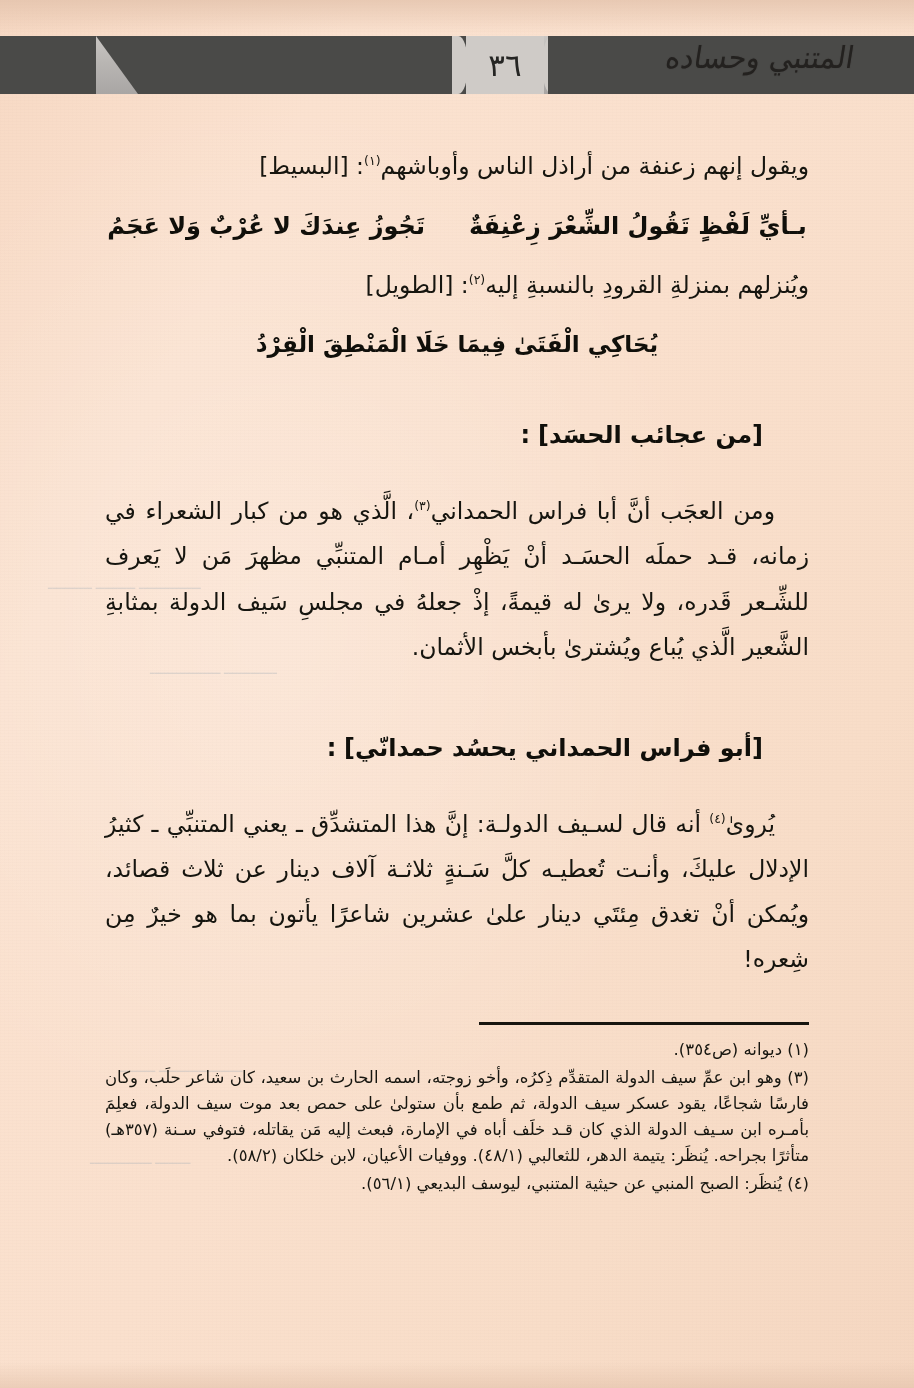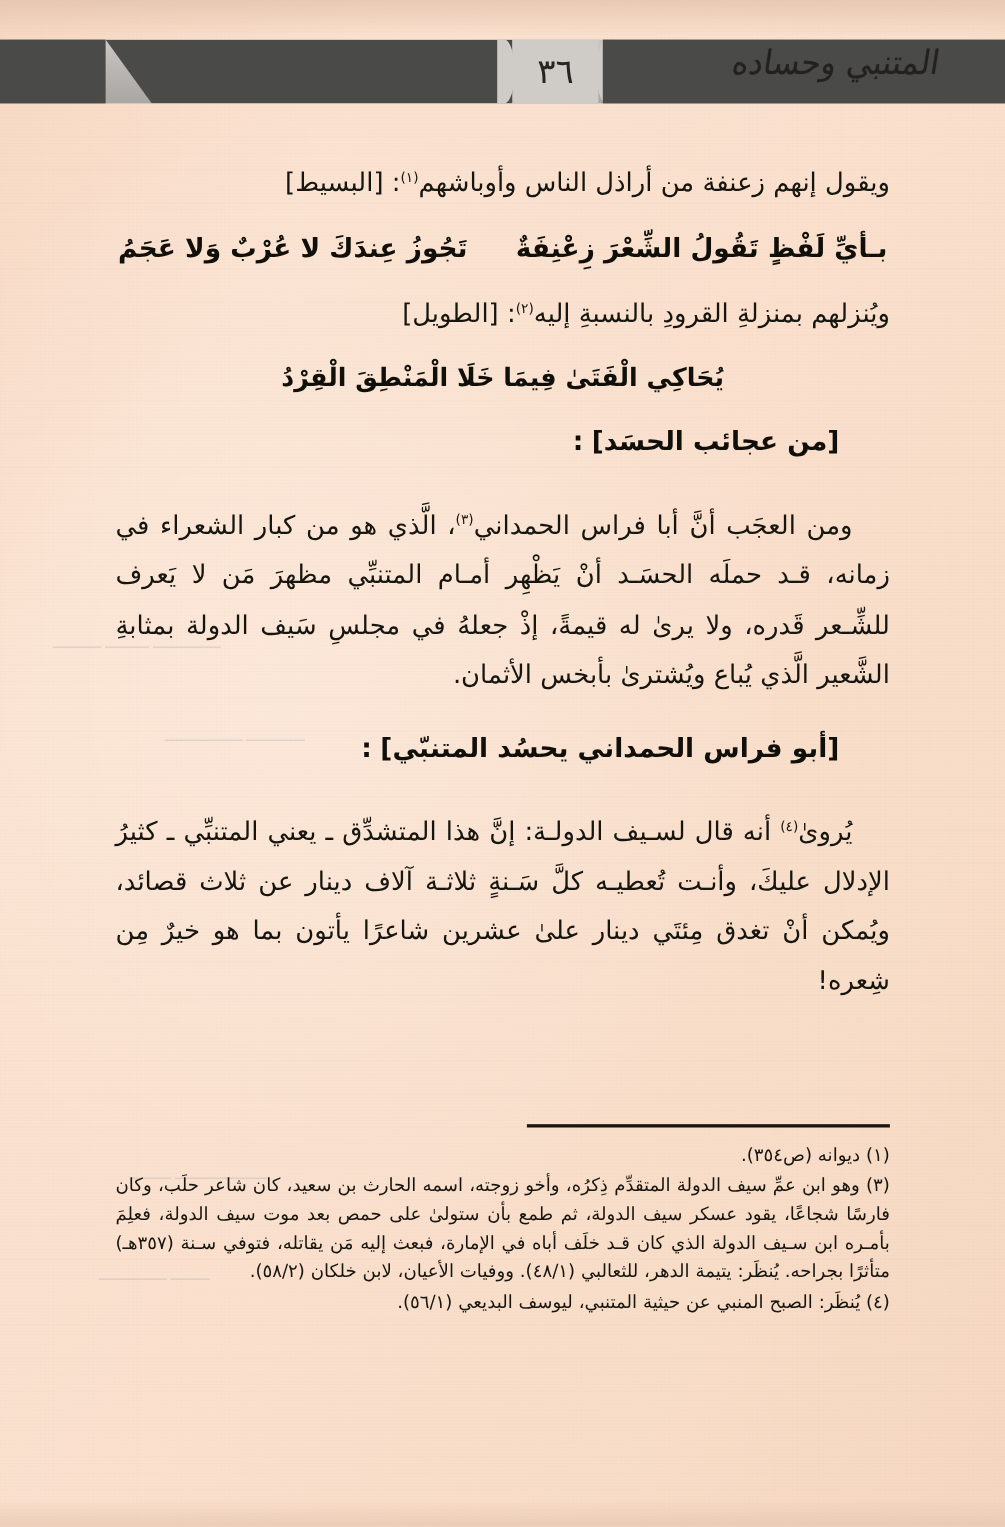--- a/index.html
+++ b/index.html
@@ -183,20 +183,21 @@
     font-size: 24px;
     font-weight: 700;
     color: #100f0a;
     margin: 30px 0 20px 0;
     font-family: "DejaVu Sans", "Liberation Sans", sans-serif;
     padding-right: 46px;
     letter-spacing: -.3px;
   }
   .section-head .bracket-text {
     display: inline-block;
+    margin-top: 34px;
   }
 
   
   .footnotes {
     position: absolute;
     top: 1022px;
     right: 105px;
     left: 105px;
   }
   .fn-rule {
@@ -289,21 +290,21 @@
 
     <h2 class="section-head">
       <span class="bracket-text">[من عجائب الحسَد]</span><span> :</span>
     </h2>
 
     <p class="prose indent-first">
       <span>ومن العجَب أنَّ أبا فراس الحمداني</span><sup class="fn">(٣)</sup><span>، الَّذي هو من كبار الشعراء في زمانه، قـد حملَه الحسَـد أنْ يَظْهِر أمـام المتنبِّي مظهرَ مَن لا يَعرف للشِّـعر قَدره، ولا يرىٰ له قيمةً، إذْ جعلهُ في مجلسِ سَيف الدولة بمثابةِ الشَّعير الَّذي يُباع ويُشترىٰ بأبخس الأثمان.</span>
     </p>
 
     <h2 class="section-head">
-      <span class="bracket-text">[أبو فراس الحمداني يحسُد المتنبّي]</span><span> :</span>
+      <span class="bracket-text">[أبو فراس الحمداني يحسُد حمدانّي]</span><span> :</span>
     </h2>
 
     <p class="prose indent-first">
       <span>يُروىٰ</span><sup class="fn">(٤)</sup><span> أنه قال لسـيف الدولـة: إنَّ هذا المتشدِّق ـ يعني المتنبِّي ـ كثيرُ الإدلال عليكَ، وأنـت تُعطيـه كلَّ سَـنةٍ ثلاثـة آلاف دينار عن ثلاث قصائد، ويُمكن أنْ تغدق مِئتَي دينار علىٰ عشرين شاعرًا يأتون بما هو خيرٌ مِن شِعره!</span>
     </p>
 
   </div>
 
   <div class="footnotes">
     <div class="fn-rule"></div>

